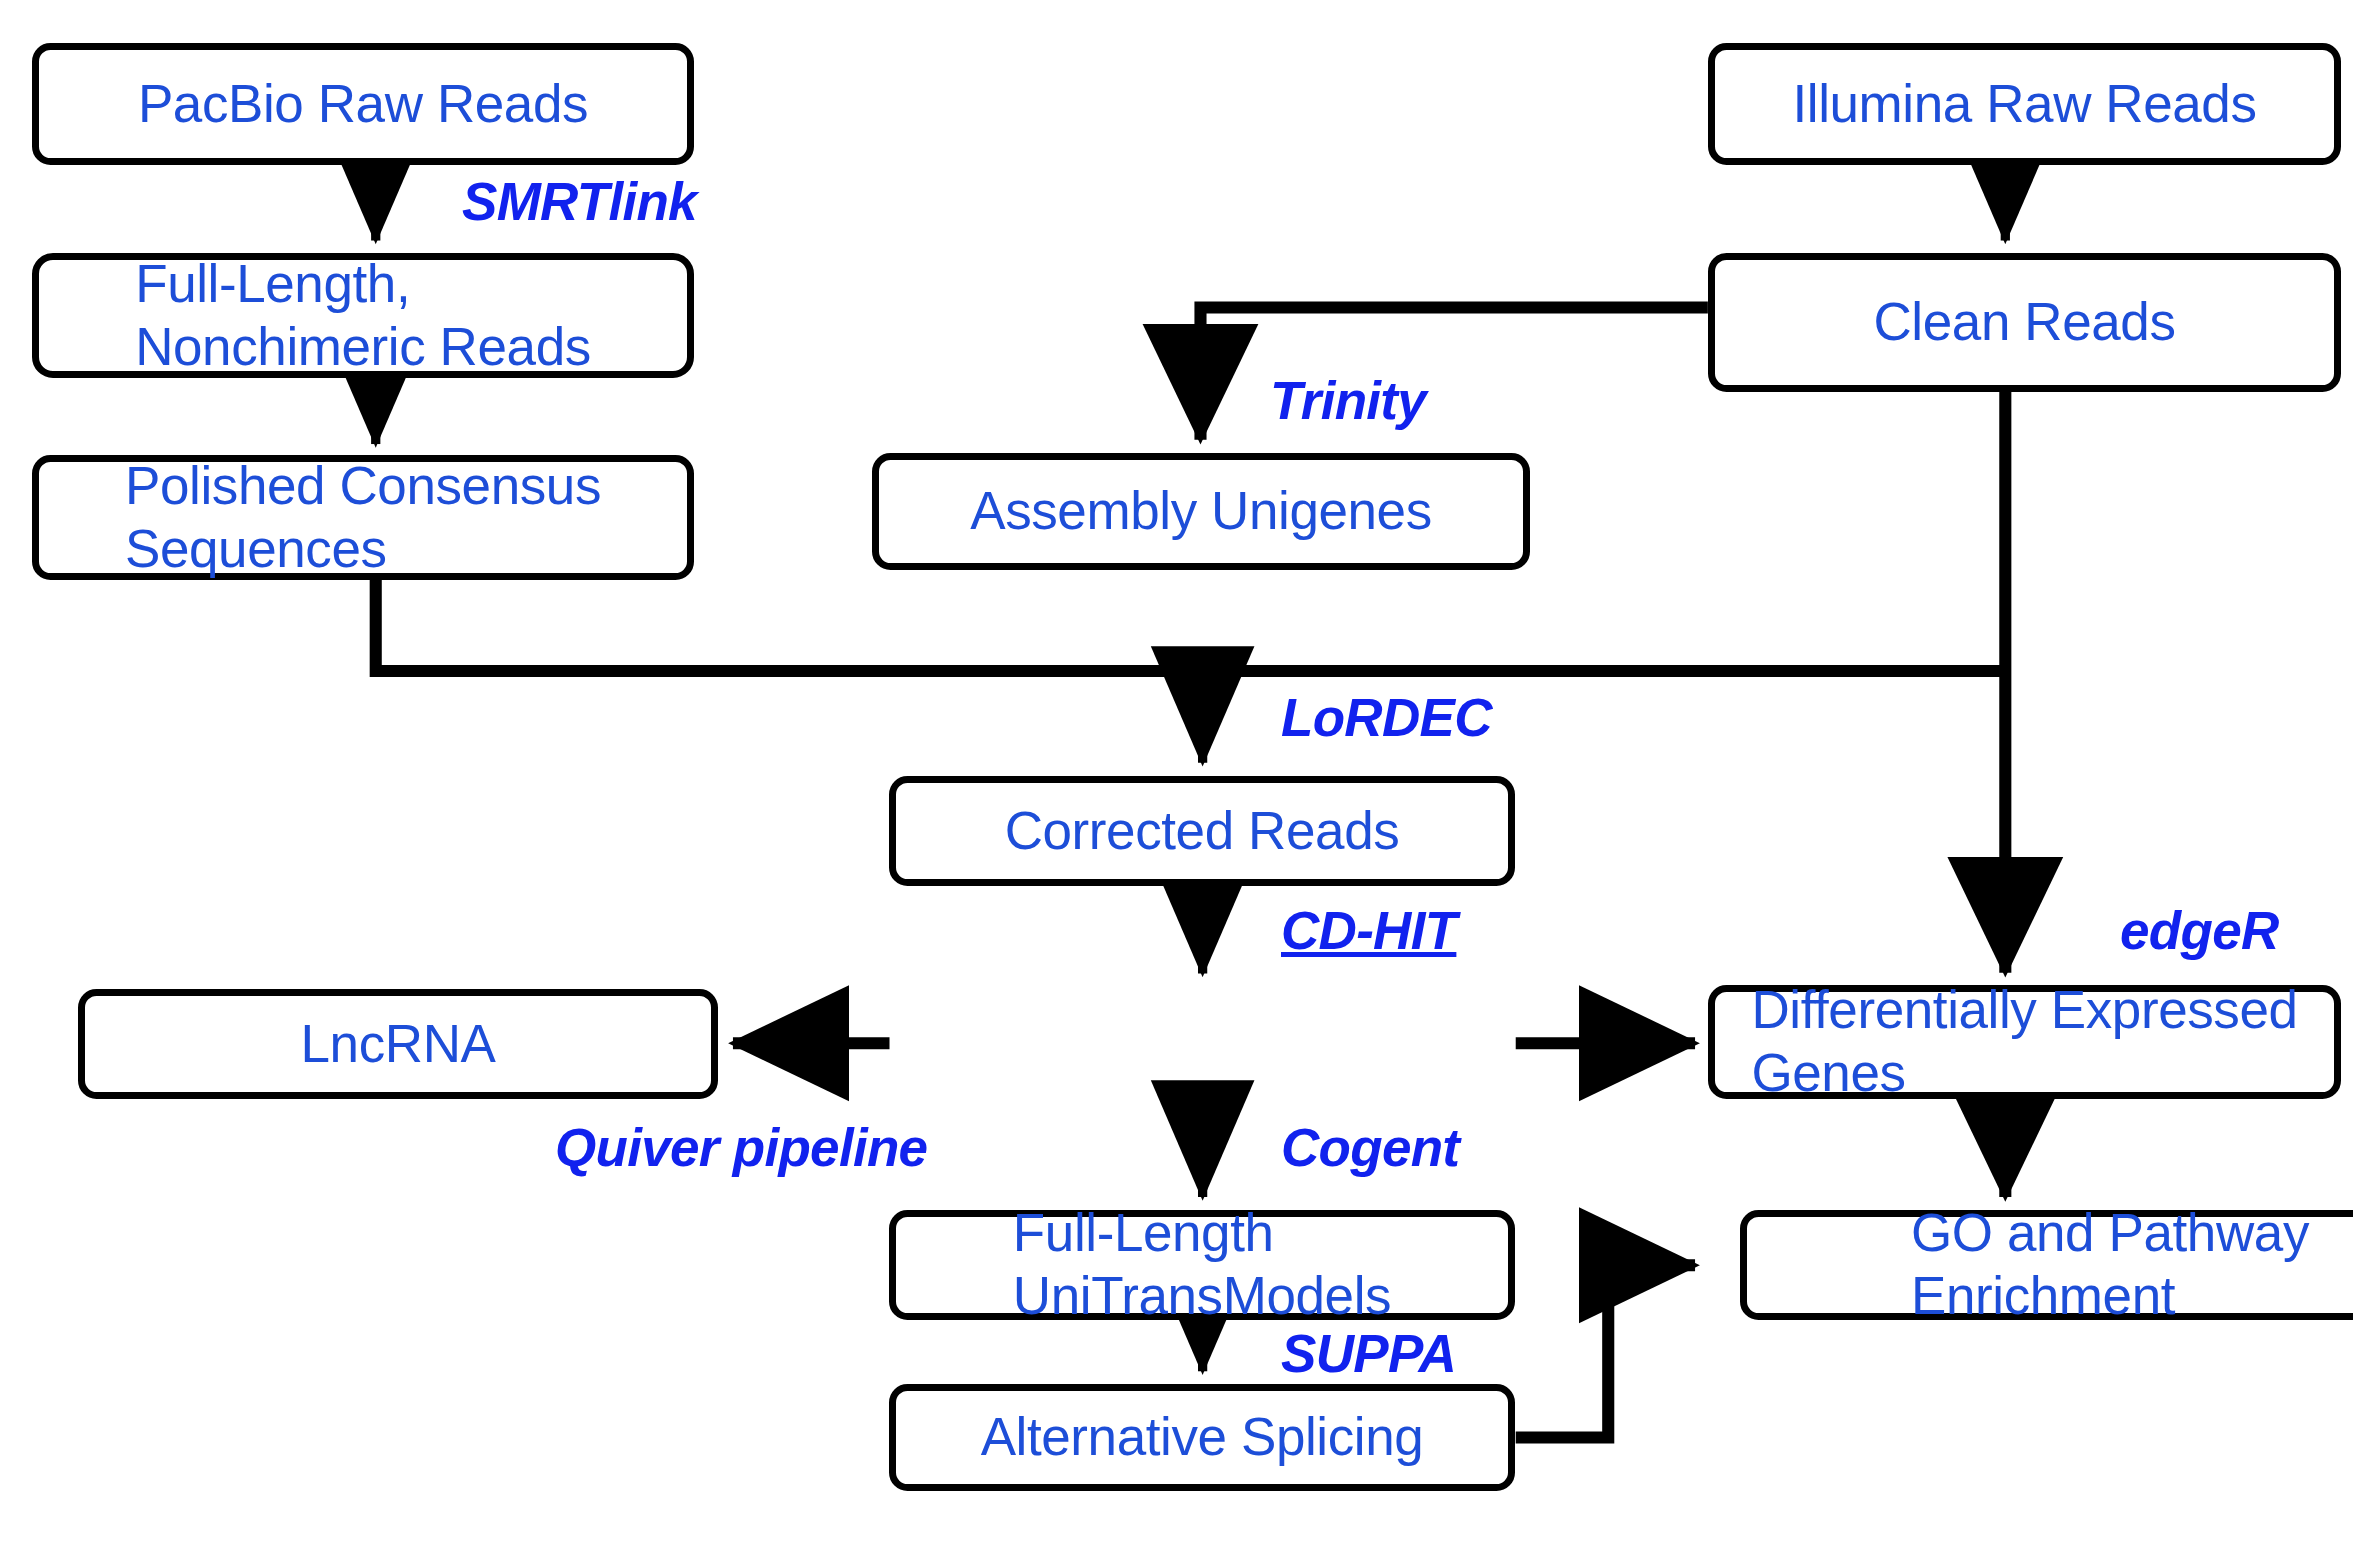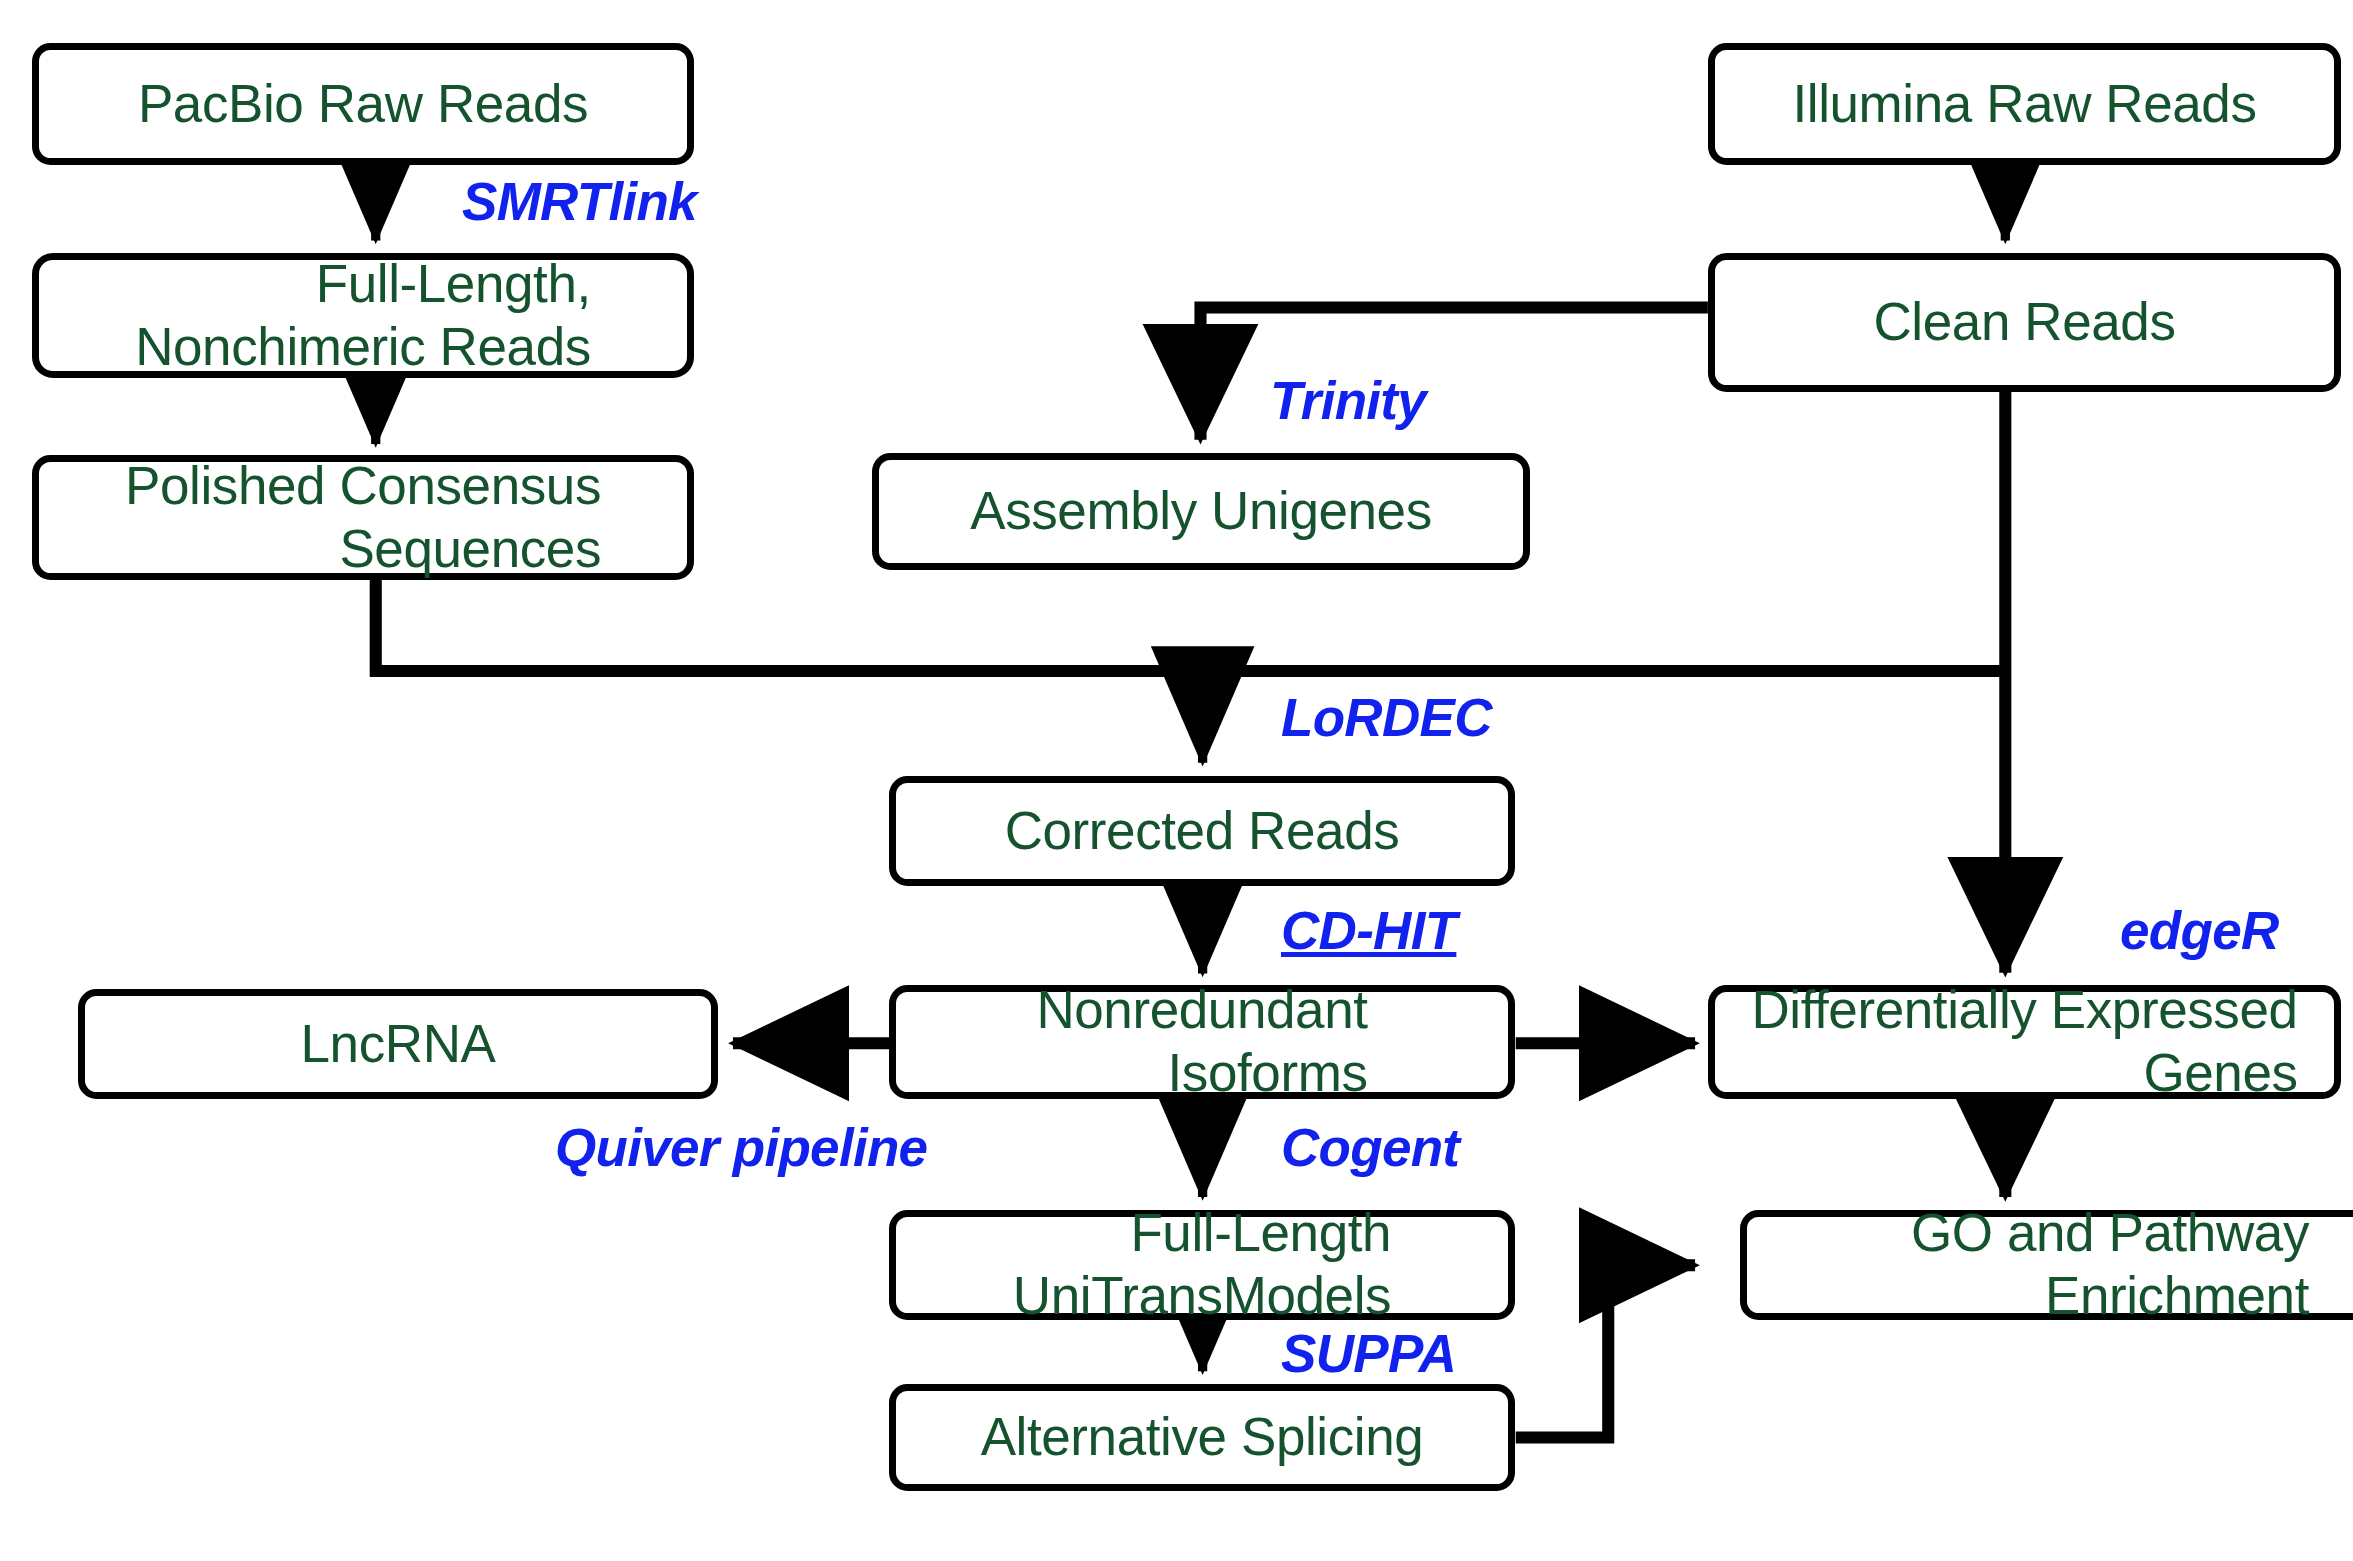--- a/index.html
+++ b/index.html
@@ -24,22 +24,22 @@
   }
   .node-box {
     position: absolute;
     box-sizing: border-box;
     border: 7.8px solid #000000;
     border-radius: 18.5px;
     background: #ffffff;
     display: flex;
     align-items: center;
     justify-content: center;
-    text-align: right;
-    color: #14532d;
+    text-align: left;
+    color: #1d4ed8;
     font-size: 53px;
     font-weight: 400;
     line-height: 1.18;
     letter-spacing: -0.4px;
     white-space: pre-line;
     z-index: 3;
   }
   .edge-label {
     position: absolute;
     color: #1122ee;
@@ -120,24 +120,20 @@
   </div>
 
   <div class="node-box" style="left:872px; top:453px; width:658px; height:117px;">
     <span>Assembly Unigenes</span>
   </div>
 
   <div class="node-box" style="left:889px; top:776px; width:626px; height:110px;">
     <span>Corrected Reads</span>
   </div>
 
-  <div class="node-box" style="left:889px; top:985px; width:626px; height:114px;">
-    <span>Nonredundant
-Isoforms</span>
-  </div>
 
   <div class="node-box" style="left:78px; top:989px; width:640px; height:110px;">
     <span>LncRNA</span>
   </div>
 
   <div class="node-box" style="left:1708px; top:985px; width:633px; height:114px;">
     <span>Differentially Expressed
 Genes</span>
   </div>
 

